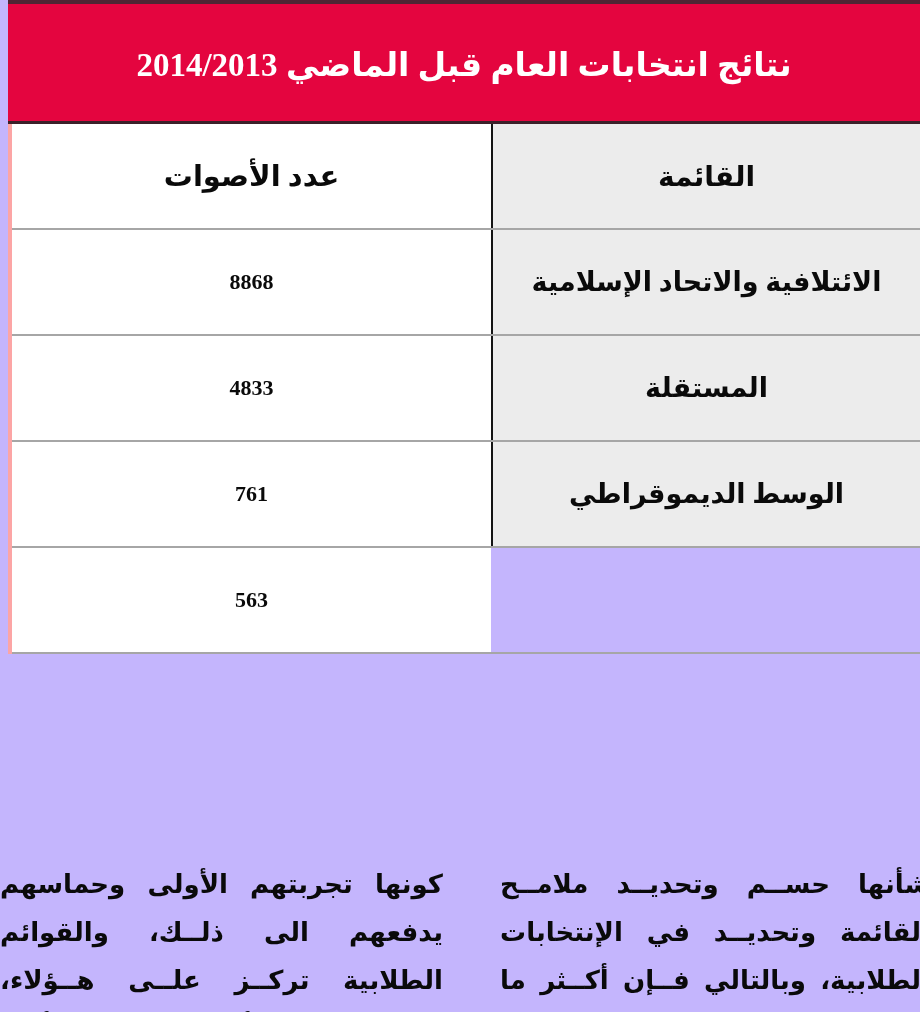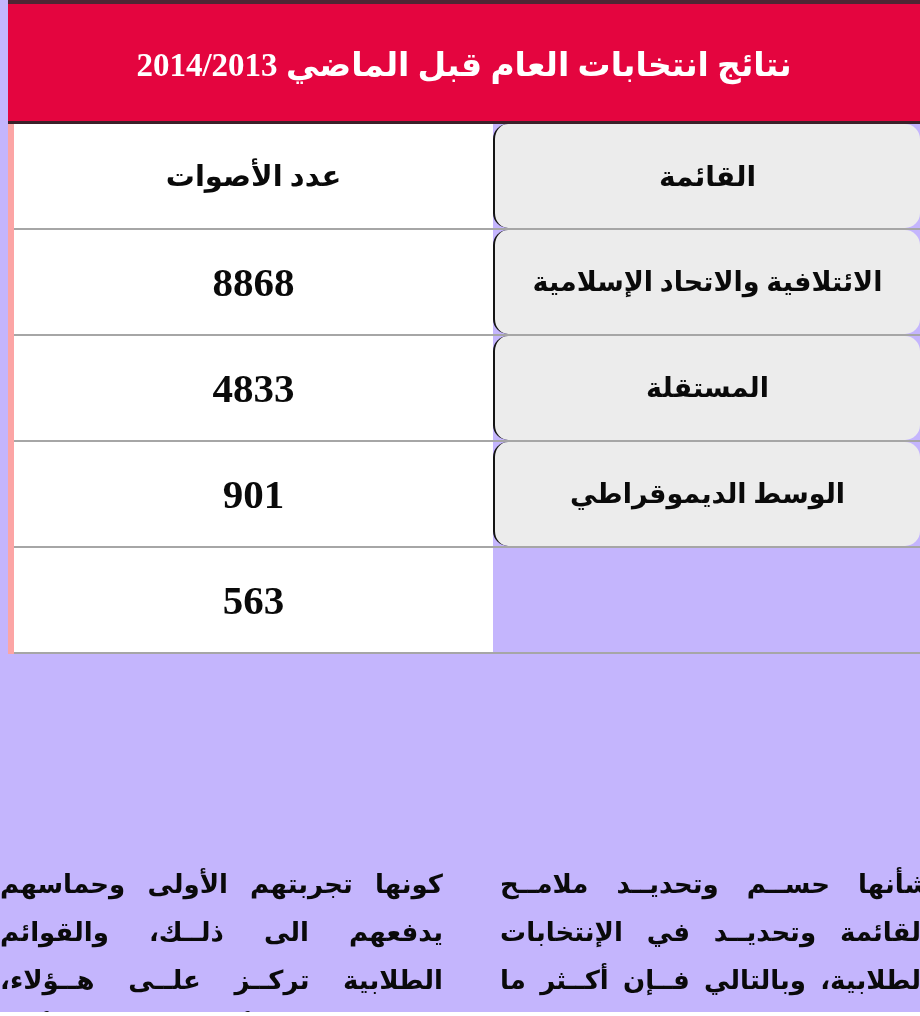--- a/index.html
+++ b/index.html
@@ -14,32 +14,31 @@
   .red-header {
     height:117px; background:#e4053f;
     border-top:4px solid #4e2634; border-bottom:3px solid #3b2029;
     display:flex; align-items:center; justify-content:center;
   }
   .table-title {
     color:#ffffff; font-weight:bold; font-size:33px; direction:rtl;
     padding-top:4px;
     font-family:"Liberation Serif","DejaVu Sans",serif;
   }
-  .tbody { border-left:6px solid #fca5a5; }
+  .tbody { border-left:4px solid #fca5a5; }
   .trow { display:flex; height:106px; border-bottom:2px solid #a6a6a6; box-sizing:border-box; }
   .cell { display:flex; align-items:center; justify-content:center; box-sizing:border-box; overflow:hidden; }
   .votes-cell {
-    width:479px; background:#ffffff; color:#0a0a0a; font-weight:bold; font-size:41px;
+    width:479px; background:#ffffff; color:#0a0a0a; font-weight:bold; font-size:22px;
     font-family:"Liberation Serif","DejaVu Sans",serif;
   }
   .list-cell {
     flex:1; background:#ececec; border-left:2px solid #141414;
     direction:rtl; color:#0a0a0a; font-weight:bold; font-size:27px;
     font-family:"Liberation Serif","DejaVu Sans",serif;
-    border-radius:15px;
   }
   .header-row .votes-cell { direction:rtl; font-size:29px; }
   .header-row .list-cell  { font-size:28px; }
 
   
   .article-col {
     position:absolute; top:860px; direction:rtl;
     font-weight:bold; font-size:26px; color:#0a0a0a;
     font-family:"DejaVu Sans", sans-serif;
   }
@@ -73,21 +72,21 @@
         <div class="cell votes-cell">8868</div>
         <div class="cell list-cell">الائتلافية والاتحاد الإسلامية</div>
       </div>
 
       <div class="trow">
         <div class="cell votes-cell">4833</div>
         <div class="cell list-cell">المستقلة</div>
       </div>
 
       <div class="trow">
-        <div class="cell votes-cell">901</div>
+        <div class="cell votes-cell">761</div>
         <div class="cell list-cell">الوسط الديموقراطي</div>
       </div>
 
 
       <div class="trow">
         <div class="cell votes-cell">563</div>
       </div>
 
     </div>
   </div>

